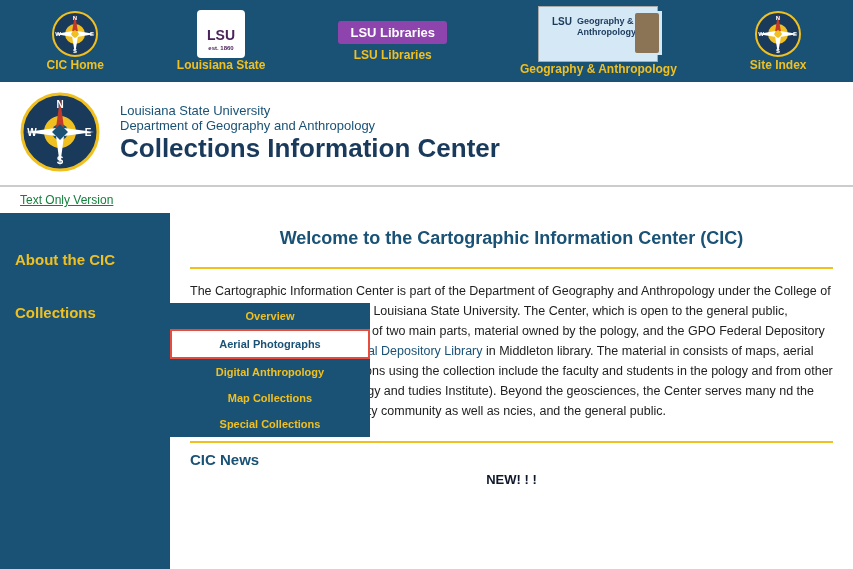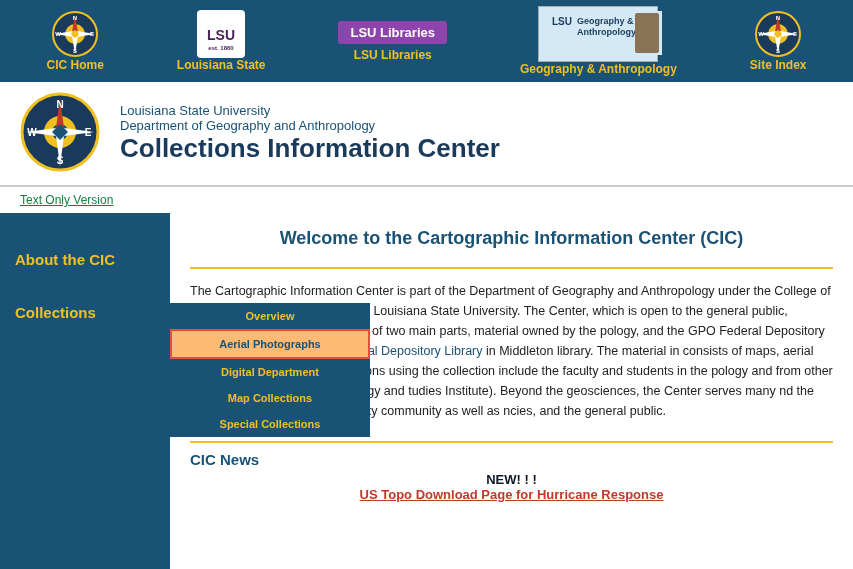--- a/index.html
+++ b/index.html
@@ -128,21 +128,21 @@
     .dropdown-item {
       display: block;
       text-align: center;
       padding: 7px 10px;
       color: #f0c020;
       font-weight: bold;
       font-size: 11px;
       cursor: pointer;
     }
     .dropdown-item.highlighted {
-      background: #fdba74;
+      background: #ffffff;
       color: #1a5276;
       border: 2px solid #e74c3c;
       font-weight: bold;
     }
 
     
     .main-content {
       flex: 1;
       padding: 15px 20px;
     }
@@ -290,21 +290,21 @@
 
 <div class="main-layout">
 
   <div class="sidebar">
     <div class="sidebar-item">About the CIC</div>
     <div class="sidebar-item">Collections</div>
 
     <div class="dropdown-menu">
       <div class="dropdown-item">Overview</div>
       <div class="dropdown-item highlighted">Aerial Photographs</div>
-      <div class="dropdown-item">Digital Department</div>
+      <div class="dropdown-item">Digital Anthropology</div>
       <div class="dropdown-item">Map Collections</div>
       <div class="dropdown-item">Special Collections</div>
     </div>
   </div>
 
   <div class="main-content">
     <div class="welcome-heading">Welcome to the Cartographic Information Center (CIC)</div>
     <div class="main-text">
       <p>The Cartographic Information Center is part of the Department of Geography and Anthropology under
       the College of Humanities &amp; Social Sciences of Louisiana State University.  The Center, which is open
@@ -316,17 +316,16 @@
       rons using the collection include the faculty and students in the
       pology and from other geoscience departments (Geology and
       tudies Institute). Beyond the geosciences, the Center serves many
       nd the greater Louisiana State University community as well as
       ncies, and the general public.</p>
     </div>
 
     <div class="news-section">
       <div class="news-heading">CIC News</div>
       <div class="news-new">NEW! ! !</div>
-      <a class="news-link">US Topo Download Page for Hurricane Response</a>
     </div>
   </div>
 
 </div>
 
 </body></html>

